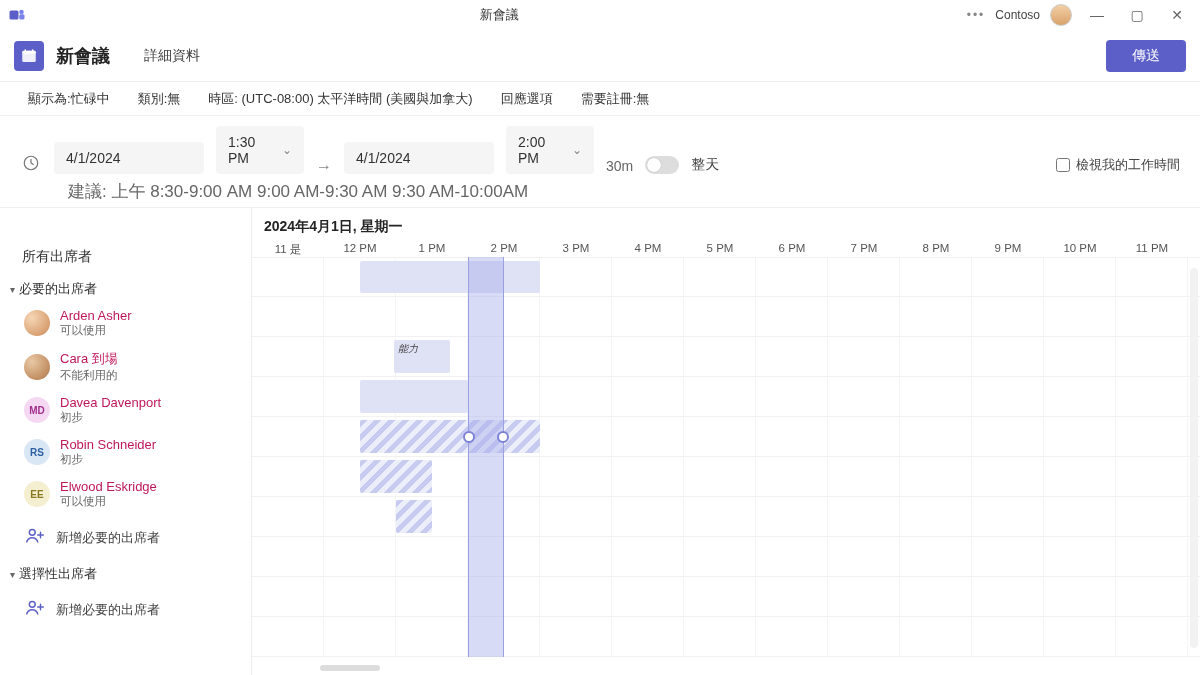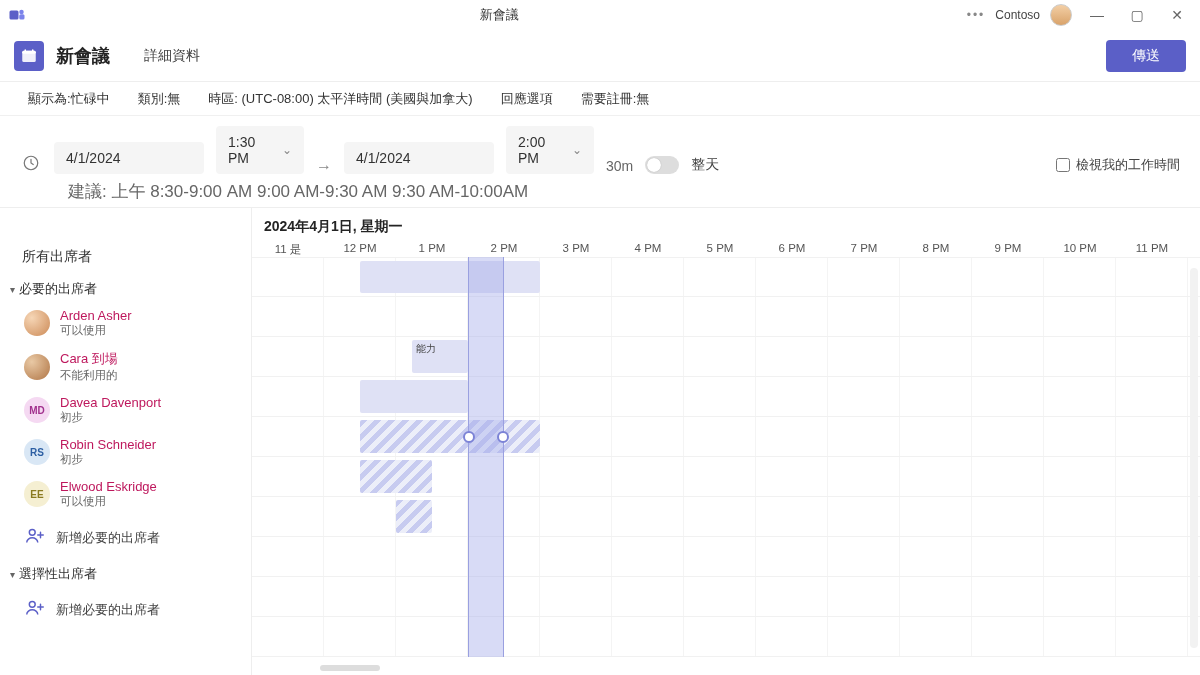--- a/index.html
+++ b/index.html
@@ -296,21 +296,21 @@
           <div></div>
         </div>
 
       <div class="row first">
         <div class="block busy-solid" style="left:108px; width:180px;"></div>
       </div>
 
       <div class="row"></div>
 
       <div class="row">
-        <div class="block busy-solid" style="left:160px; width:56px;">
+        <div class="block busy-solid" style="left:142px; width:56px;font-style:italic;">
             <div class="lbl">能力</div>
           </div>
       </div>
 
       <div class="row">
         <div class="block busy-solid" style="left:108px; width:108px;"></div>
       </div>
 
       <div class="row">
         <div class="block busy-tent" style="left:108px; width:180px;"></div>

